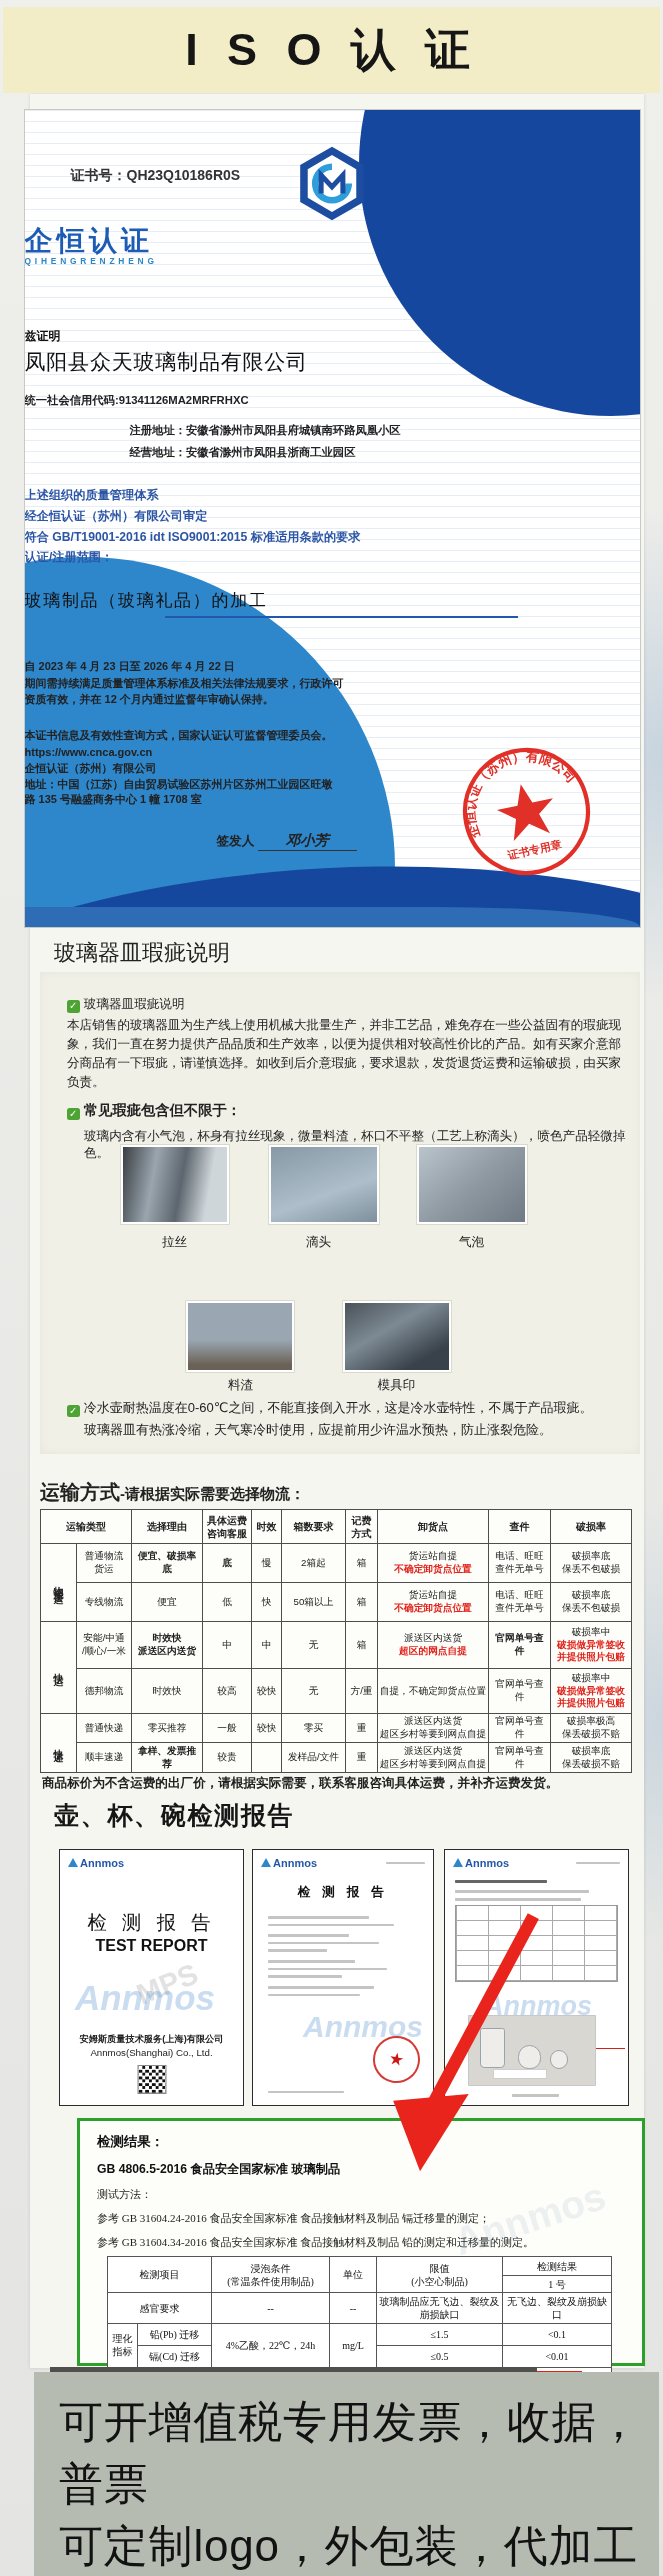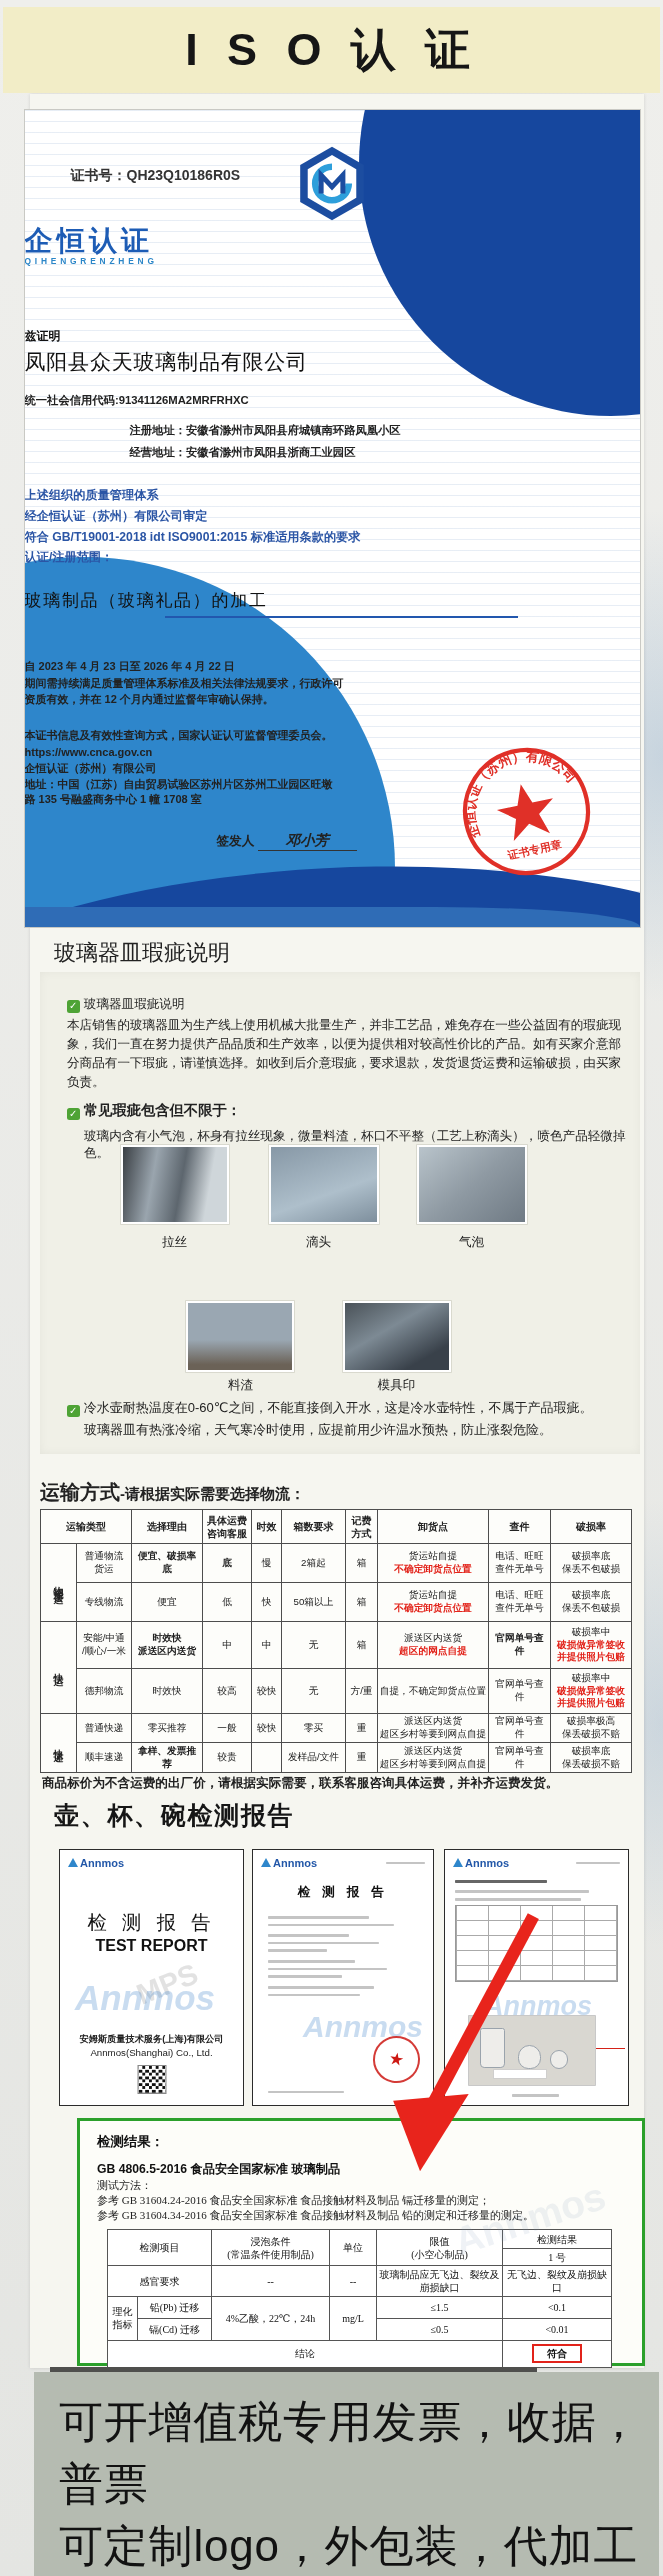--- a/index.html
+++ b/index.html
@@ -99,21 +99,21 @@
     background:repeating-linear-gradient(0deg,#aaa 0 0.8px,transparent 0.8px 15px),repeating-linear-gradient(90deg,#aaa 0 0.8px,transparent 0.8px 32px)}
   .d3-photo{position:absolute;left:23.5px;bottom:20px;width:126px;height:69px;background:#d9d7d1;box-shadow:0 0 0 0.8px #bbb}
   .cup{position:absolute;border:0.8px solid #9aa3ac;background:rgba(255,255,255,.55)}
   .d3-pointer{position:absolute;width:29px;height:1.7px;background:#d42218;right:-30px;top:46%}
   .arrow-svg{position:absolute;left:361px;top:1901px;z-index:5}
 
   .green-box{left:77px;top:2118px;width:568px;height:248px;background:#fdfdf9;border:3.4px solid #2ba02b;padding:11.8px 11.8px 8.4px 17px}
   .gb-wm{position:absolute;right:34px;top:76px;font-size:39px;font-weight:bold;color:rgba(120,150,180,.12);transform:rotate(-18deg)}
   .gb-title{font-size:13.4px;font-weight:bold;color:#111}
   .gb-std{font-size:12.2px;font-weight:bold;color:#111;margin-top:10px}
-  .gb-m{font-size:11px;color:#222;font-family:"Liberation Serif","DejaVu Serif",serif;margin-top:0}
+  .gb-m{font-size:11px;color:#222;font-family:"Liberation Serif","DejaVu Serif",serif;margin-top:9px}
   .rep-table{margin:6.7px 0 0 10px;width:504px;font-size:10px;font-family:"Liberation Serif","DejaVu Serif",serif;background:#fff}
   .rep-table td{border:0.8px solid #555;text-align:center;vertical-align:middle;padding:1.7px 2.5px;line-height:1.3;color:#111}
   .pass{display:inline-block;border:2.5px solid #e2231a;padding:0.8px 13.4px;font-weight:bold}
 
   
   .footer-topbar{position:absolute;left:50px;top:2367px;width:487px;height:5px;background:#4f4f4d}
   .footer{left:34px;top:2372px;width:625px;height:204px;background:#b5bbb1;padding:18.5px 0 0 25px}
   .footer div{font-size:44px;line-height:62px;color:#121212;font-family:Liberation Sans, sans-serif;letter-spacing:0.8px}
 </style>
 </head>
@@ -145,21 +145,21 @@
   <div class="cline logo-latin">QIHENGRENZHENG</div>
 
   <div class="cline certify">兹证明</div>
   <div class="cline company">凤阳县众天玻璃制品有限公司</div>
   <div class="cline credit">统一社会信用代码:91341126MA2MRFRHXC</div>
   <div class="addr" style="top:313px">注册地址：安徽省滁州市凤阳县府城镇南环路凤凰小区</div>
   <div class="addr" style="top:335px">经营地址：安徽省滁州市凤阳县浙商工业园区</div>
 
   <div class="cline stmt" style="top:378px">上述组织的质量管理体系</div>
   <div class="cline stmt" style="top:399px">经企恒认证（苏州）有限公司审定</div>
-  <div class="cline stmt" style="top:420px">符合 GB/T19001-2018 idt ISO9001:2015 标准适用条款的要求</div>
+  <div class="cline stmt" style="top:420px">符合 GB/T19001-2016 idt ISO9001:2015 标准适用条款的要求</div>
   <div class="cline stmt" style="top:440px">认证/注册范围：</div>
 
   <div class="cline scope">玻璃制品（玻璃礼品）的加工</div>
   <div class="scope-line"></div>
 
   <div class="cline vld" style="top:550px">自 2023 年 4 月 23 日至 2026 年 4 月 22 日</div>
   <div class="cline vld" style="top:567px">期间需持续满足质量管理体系标准及相关法律法规要求，行政许可</div>
   <div class="cline vld" style="top:583px">资质有效，并在 12 个月内通过监督年审确认保持。</div>
 
   <div class="cline vld" style="top:619px">本证书信息及有效性查询方式，国家认证认可监督管理委员会。</div>

